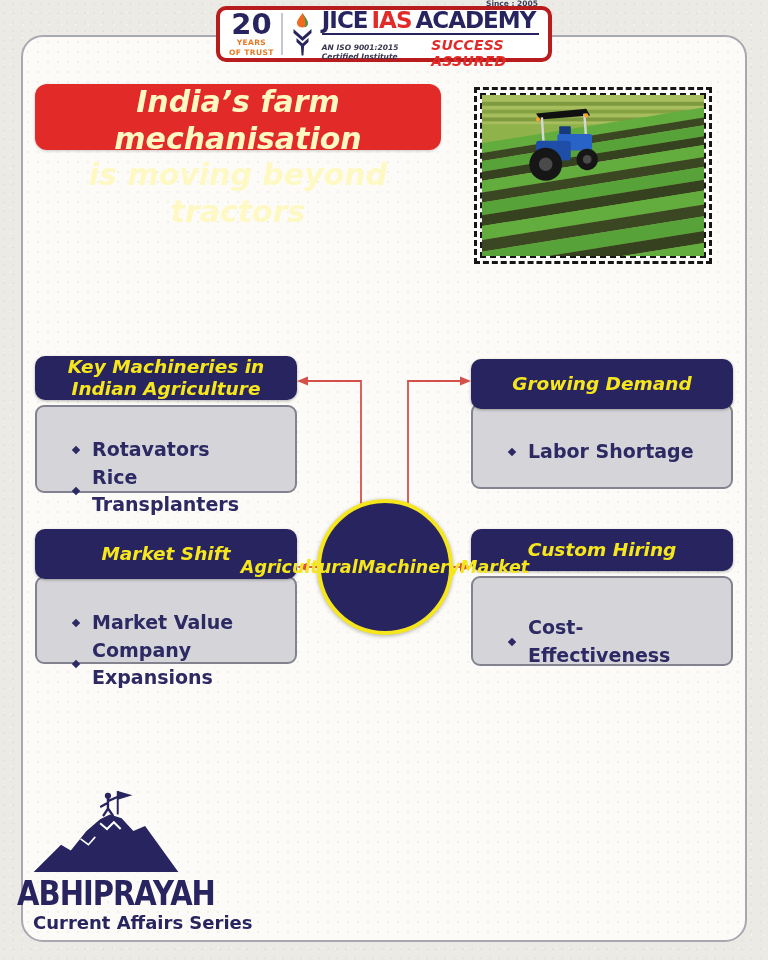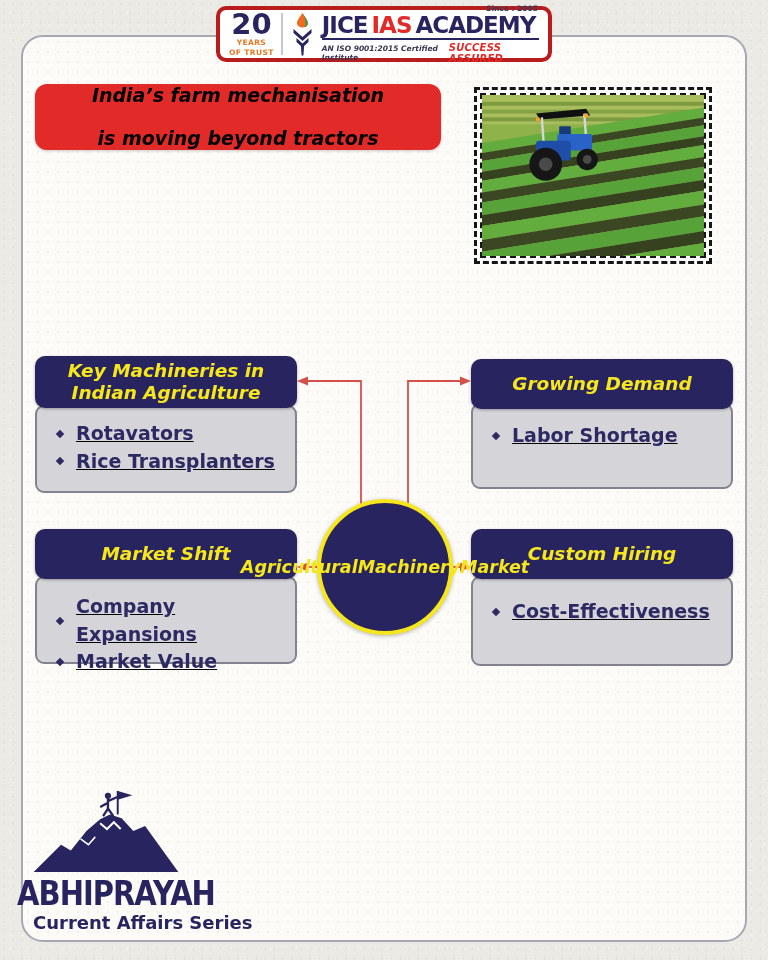--- a/index.html
+++ b/index.html
@@ -31,27 +31,27 @@
   .years-label{font-size:7.5px;font-weight:bold;color:var(--orange,#e87722);letter-spacing:.4px;line-height:1.25;}
   .logo-divider{width:2px;height:42px;background:#c7c7cf;flex:none;}
   .torch{flex:none;width:25px;height:44px;}
   .brand-block{flex:1;position:relative;padding-top:9px;min-width:0;}
   .since{position:absolute;top:0;right:1px;font-size:7.5px;font-weight:bold;color:#3c3c58;}
   .brand-line{font-size:23px;font-weight:bold;letter-spacing:-1px;line-height:1.05;white-space:nowrap;color:var(--navy,#28245f);}
   .brand-ias{color:var(--red,#e22b28);margin:0 4px;}
   .brand-underline{height:2px;background:var(--navy,#28245f);margin-top:1px;}
   .brand-bottom{display:flex;justify-content:space-between;align-items:baseline;margin-top:2px;}
   .iso{font-size:7.5px;font-style:italic;font-weight:bold;color:#35354f;}
-  .success{font-size:10px;font-style:italic;font-weight:bold;color:var(--red,#e22b28);letter-spacing:.2px;}
+  .success{font-size:14px;font-style:italic;font-weight:bold;color:var(--red,#e22b28);letter-spacing:.2px;}
   
   .title-banner{
     position:absolute;left:35px;top:84px;width:406px;height:66px;
     background:var(--red,#e22b28);border-radius:12px;z-index:3;
-    color:#000000;font-weight:bold;font-style:italic;font-size:19px;line-height:1.22;
-    display:flex;flex-direction:column;align-items:center;justify-content:space-between;text-align:center;
+    color:#fef9c3;font-weight:bold;font-style:italic;font-size:30px;line-height:1.22;
+    display:flex;flex-direction:column;align-items:center;justify-content:flex-start;text-align:center;
     box-shadow:0 1px 3px rgba(0,0,0,.2);
   }
   
   .photo-frame{
     position:absolute;left:474px;top:87px;width:238px;height:177px;z-index:3;
     border:3px dashed #161616;background:#fdfdfb;box-sizing:border-box;padding:3px;
   }
   .photo-inner{width:100%;height:100%;border:2px dashed #161616;box-sizing:border-box;overflow:hidden;}
   .photo-inner svg{display:block;width:100%;height:100%;}
   
@@ -59,33 +59,33 @@
   .connectors path{stroke:var(--connector,#d6504b);stroke-width:1.8;fill:none;}
   .connectors polygon{fill:var(--connector,#d6504b);}
   
   .node-header{
     position:absolute;background:var(--navy,#28245f);border-radius:10px;z-index:4;
     color:var(--yellow,#f6e71d);font-weight:bold;font-style:italic;font-size:18.5px;line-height:1.2;
     display:flex;align-items:center;justify-content:center;text-align:center;box-sizing:border-box;
     box-shadow:0 1px 3px rgba(0,0,0,.3);
   }
   .node-header .hdr-text{max-width:215px;}
-  #hdr-key{left:35px;top:356px;width:262px;height:52px;}
+  #hdr-key{left:35px;top:356px;width:262px;height:44px;}
   #hdr-growing{left:471px;top:359px;width:262px;height:50px;}
   #hdr-market{left:35px;top:529px;width:262px;height:50px;justify-content:center;}
-  #hdr-custom{left:471px;top:529px;width:262px;height:50px;}
+  #hdr-custom{left:471px;top:529px;width:262px;height:42px;}
   .node-body{
     position:absolute;background:var(--gray_body,#d5d5d9);border:2px solid #83838f;border-radius:9px;
     z-index:3;box-sizing:border-box;padding:12px 8px 6px 14px;
   }
   #body-key{left:35px;top:405px;width:262px;height:88px;padding-top:13px;}
   #body-growing{left:471px;top:403px;width:262px;height:86px;padding-top:17px;}
   #body-market{left:35px;top:576px;width:262px;height:88px;padding-top:15px;}
   #body-custom{left:471px;top:576px;width:262px;height:90px;padding-top:20px;}
-  .node-body ul{list-style:none;margin:0;padding:0;text-decoration:underline;}
+  .node-body ul{list-style:none;margin:16px;padding:0;}
   .node-body li{display:flex;align-items:center;color:#2c2963;font-weight:bold;font-size:19px;line-height:1.45;}
   .bullet{width:6px;height:6px;background:#2c2963;transform:rotate(45deg);margin:0 13px 0 6px;flex:none;}
   
   .center-node{
     position:absolute;left:317px;top:499px;width:136px;height:136px;border-radius:50%;
     background:var(--navy,#28245f);border:4px solid var(--yellow,#f6e71d);box-sizing:border-box;z-index:5;
     display:flex;flex-direction:row;align-items:center;justify-content:center;text-align:center;
     color:var(--yellow,#f6e71d);font-weight:bold;font-style:italic;font-size:17.5px;line-height:1.3;
     box-shadow:0 1px 4px rgba(0,0,0,.3);
   }
@@ -216,25 +216,25 @@
   </ul>
 </div>
 
 <div class="node-header" id="hdr-market">
   <span class="hdr-text">Market Shift</span>
 </div>
 <div class="node-body" id="body-market">
   <ul>
     <li>
         <span class="bullet"></span>
+        <span>Market Value</span>
+      </li>
+    <li>
+        <span class="bullet"></span>
         <span>Company Expansions</span>
-      </li>
-    <li>
-        <span class="bullet"></span>
-        <span>Market Value</span>
       </li>
   </ul>
 </div>
 
 <div class="node-header" id="hdr-custom">
   <span class="hdr-text">Custom Hiring</span>
 </div>
 <div class="node-body" id="body-custom">
   <ul>
     <li>

